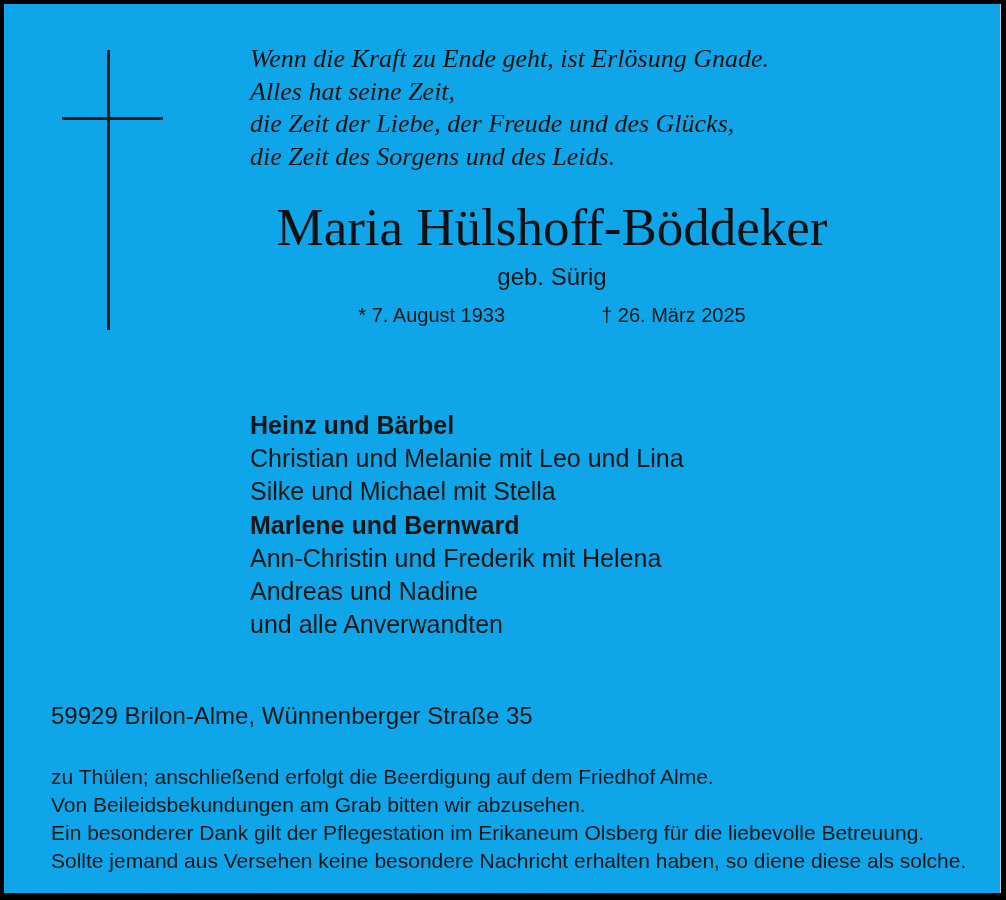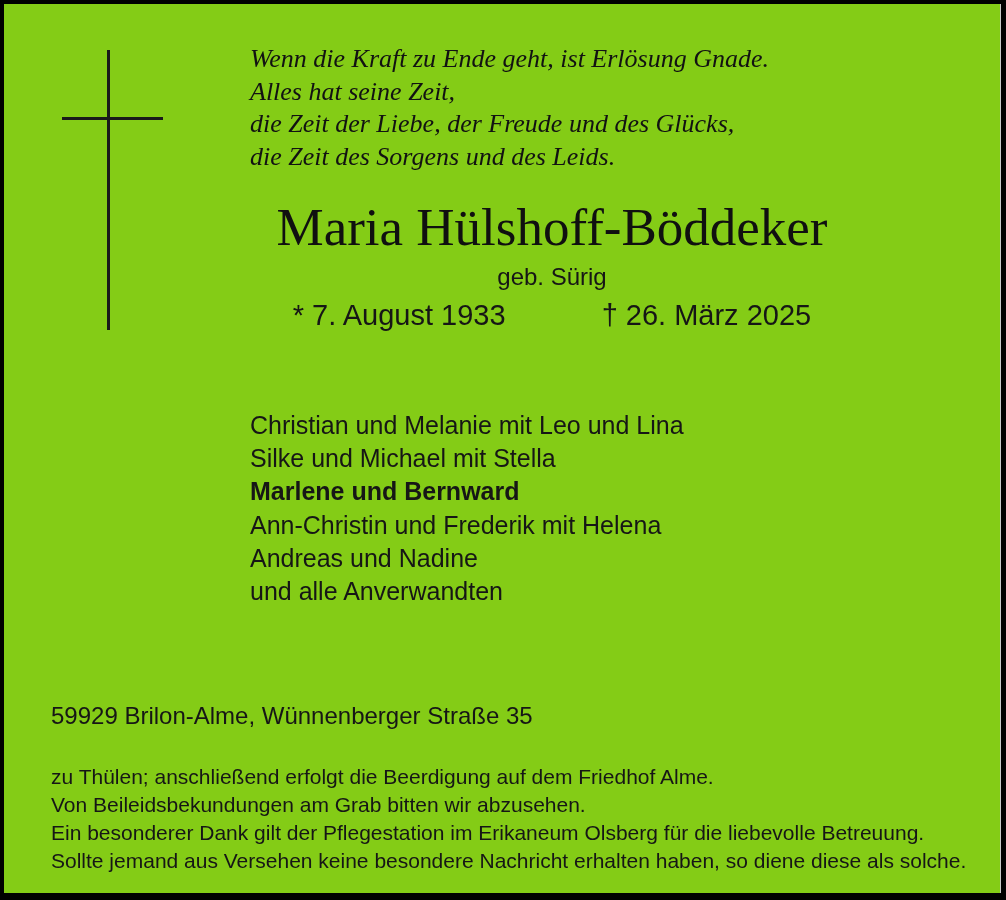--- a/index.html
+++ b/index.html
@@ -1,20 +1,20 @@
 <!DOCTYPE html>
 <html><head>
 <meta charset="utf-8">
 <style>
   html,body{margin:0;padding:0;background:#ffffff;}
   .page{
     position:relative;
     width:1006px;height:900px;
     box-sizing:border-box;
-    background:#84cc16;
+    background:#0ea5e9;
     border-top:4px solid #000;
     border-left:4px solid #000;
     border-right:5px solid #000;
     border-bottom:7px solid #000;
     overflow:hidden;
     font-family:"Liberation Sans",sans-serif;
     color:#161616;
   }
   .right-shade{position:absolute;top:0;right:0;width:1px;height:100%;background:#c9c9c9;}
   
@@ -38,21 +38,21 @@
     white-space:nowrap;
     color:#101010;
   }
   .maiden{
     position:absolute;left:246px;top:259px;width:604px;
     text-align:center;font-size:24px;line-height:28px;
   }
   .dates{
     position:absolute;left:246px;top:297px;width:604px;
     display:flex;justify-content:center;gap:96px;
-    font-size:29px;line-height:28px;white-space:nowrap;
+    font-size:20px;line-height:28px;white-space:nowrap;
   }
   .tribute{
     position:absolute;left:246px;top:363px;
     font-size:25px;line-height:28px;
   }
   .mourners{
     position:absolute;left:246px;top:405px;
     font-size:25px;line-height:33.2px;
   }
   .mourners .bold{font-weight:bold;}
@@ -89,20 +89,21 @@
 
   <div class="maiden">geb. Sürig</div>
 
   <div class="dates">
     <span>* 7. August 1933</span>
     <span>† 26. März 2025</span>
   </div>
 
 
   <div class="mourners">
+    <div class="bold">Heinz und Bärbel</div>
     <div>Christian und Melanie mit Leo und Lina</div>
     <div>Silke und Michael mit Stella</div>
     <div class="bold">Marlene und Bernward</div>
     <div>Ann-Christin und Frederik mit Helena</div>
     <div>Andreas und Nadine</div>
     <div>und alle Anverwandten</div>
   </div>
 
   <div class="address">59929 Brilon-Alme, Wünnenberger Straße 35</div>
 

